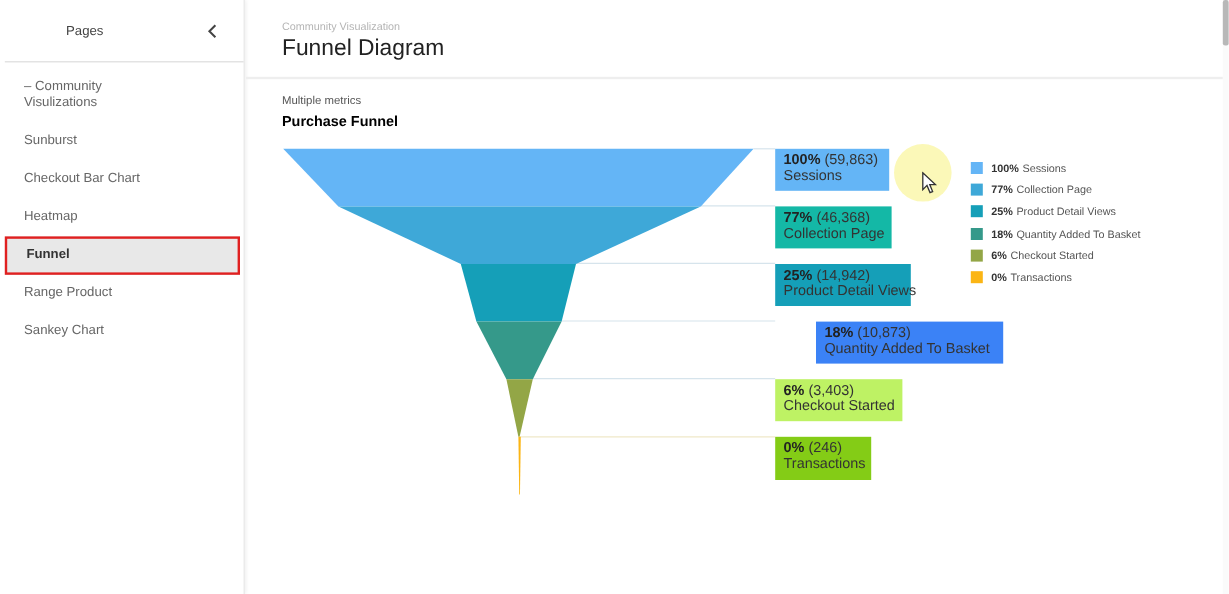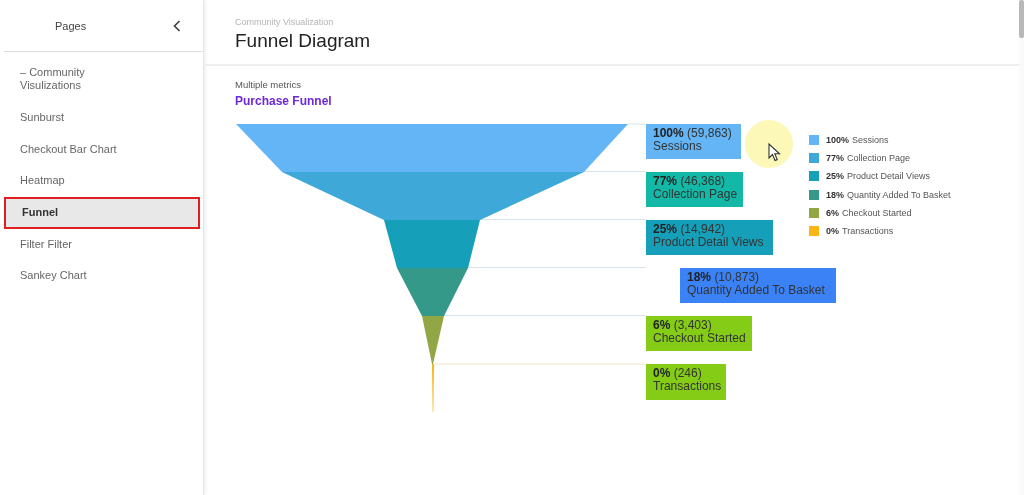--- a/index.html
+++ b/index.html
@@ -17,21 +17,21 @@
   .sb-item.single { height: 31.5px; }
   .sb-item.active { background: #e8e8e8; color: #333; font-weight: bold; margin: 0 3px 0 4px; padding-left: 16px; border: 2px solid #e02020; height: 32px; }
 
   
   .main { position: absolute; left: 205px; top: 0; width: 814px; height: 495px; }
   .page-header { height: 66px; border-bottom: 2px solid #eeeeee; padding: 17px 0 0 30px; }
   .page-sub { font-size: 9px; color: #b5b5b5; }
   .page-title { font-size: 19px; color: #222; margin-top: 3px; }
   .chart-area { position: relative; }
   .chart-sub { position: absolute; left: 30px; top: 13px; font-size: 9.5px; color: #555; }
-  .chart-title { position: absolute; left: 30px; top: 28px; font-size: 12px; font-weight: bold; color: #6d28d9; }
+  .chart-title { position: absolute; left: 30px; top: 28px; font-size: 12px; font-weight: bold; color: #000000; }
 
   .scrollbar { position: absolute; right: 0; top: 0; width: 5px; height: 495px; background: #fafafa; }
   .scroll-thumb { position: absolute; right: 0; top: 0; width: 5px; height: 38px; background: #b8b8b8; border-radius: 2px; }
 
   svg.funnel { position: absolute; left: 0; top: 0; }
 
   .label { position: absolute; padding: 3px 10px 2px 7px; font-size: 12px; line-height: 13px; color: #333; white-space: nowrap; }
   .label b { color: #222; }
 
   .legend { position: absolute; left: 809px; top: 131px; }
@@ -66,21 +66,21 @@
       <div class="sb-item single">
           <span>Checkout Bar Chart</span>
         </div>
       <div class="sb-item single">
           <span>Heatmap</span>
         </div>
       <div class="sb-item single active">
           <span>Funnel</span>
         </div>
       <div class="sb-item single">
-          <span>Filter Filter</span>
+          <span>Range Product</span>
         </div>
       <div class="sb-item single">
           <span>Sankey Chart</span>
         </div>
     </div>
   </div>
 
   <div class="main">
     <div class="page-header">
       <div class="page-sub">Community Visualization</div>
@@ -111,29 +111,29 @@
   </svg>
 
   <div class="label" style="left:646px;top:124px;width:95px;height:35px;background:#64b5f6;">
     <b>100%</b> <span>(59,863)</span><br>
     <span>Sessions</span>
   </div>
   <div class="label" style="left:646px;top:172px;width:97px;height:35px;background:#14b8a6;">
     <b>77%</b> <span>(46,368)</span><br>
     <span>Collection Page</span>
   </div>
-  <div class="label" style="left:646px;top:220px;width:127px;height:35px;background:#159fb8;">
+  <div class="label" style="left:646px;top:220px;width:113px;height:35px;background:#159fb8;">
     <b>25%</b> <span>(14,942)</span><br>
     <span>Product Detail Views</span>
   </div>
   <div class="label" style="left:680px;top:268px;width:156px;height:35px;background:#3b82f6;">
     <b>18%</b> <span>(10,873)</span><br>
     <span>Quantity Added To Basket</span>
   </div>
-  <div class="label" style="left:646px;top:316px;width:106px;height:35px;background:#84cc16;">
+  <div class="label" style="left:646px;top:316px;width:106px;height:35px;background:#bef264;">
     <b>6%</b> <span>(3,403)</span><br>
     <span>Checkout Started</span>
   </div>
   <div class="label" style="left:646px;top:364px;width:80px;height:36px;background:#84cc16;">
     <b>0%</b> <span>(246)</span><br>
     <span>Transactions</span>
   </div>
 
   <div class="cursor-halo"></div>
   <svg class="cursor" width="14" height="20" viewBox="0 0 14 20">

